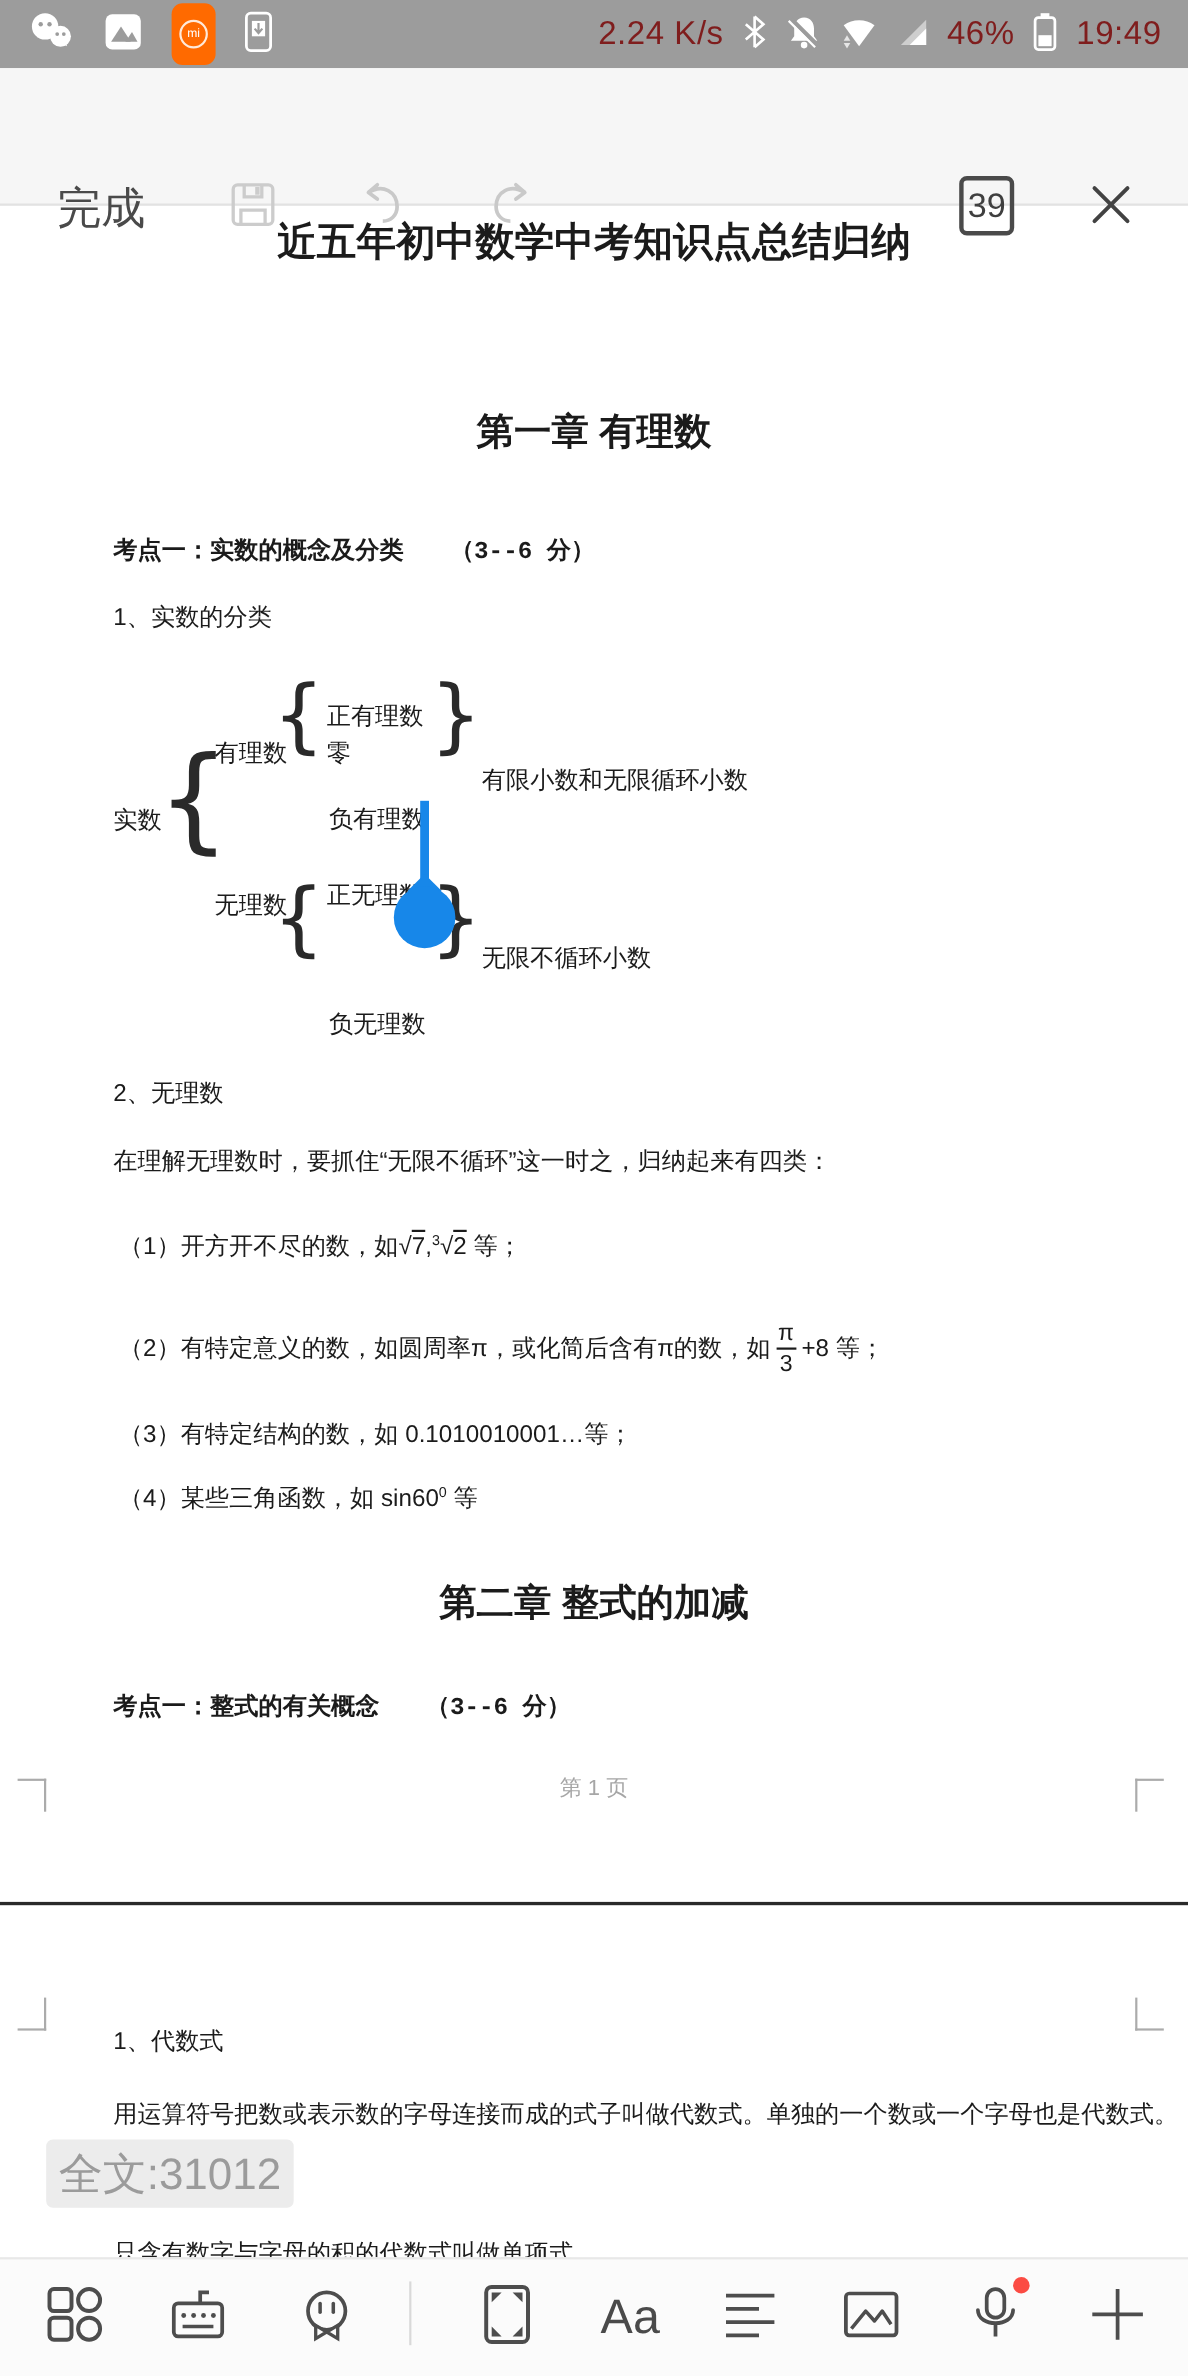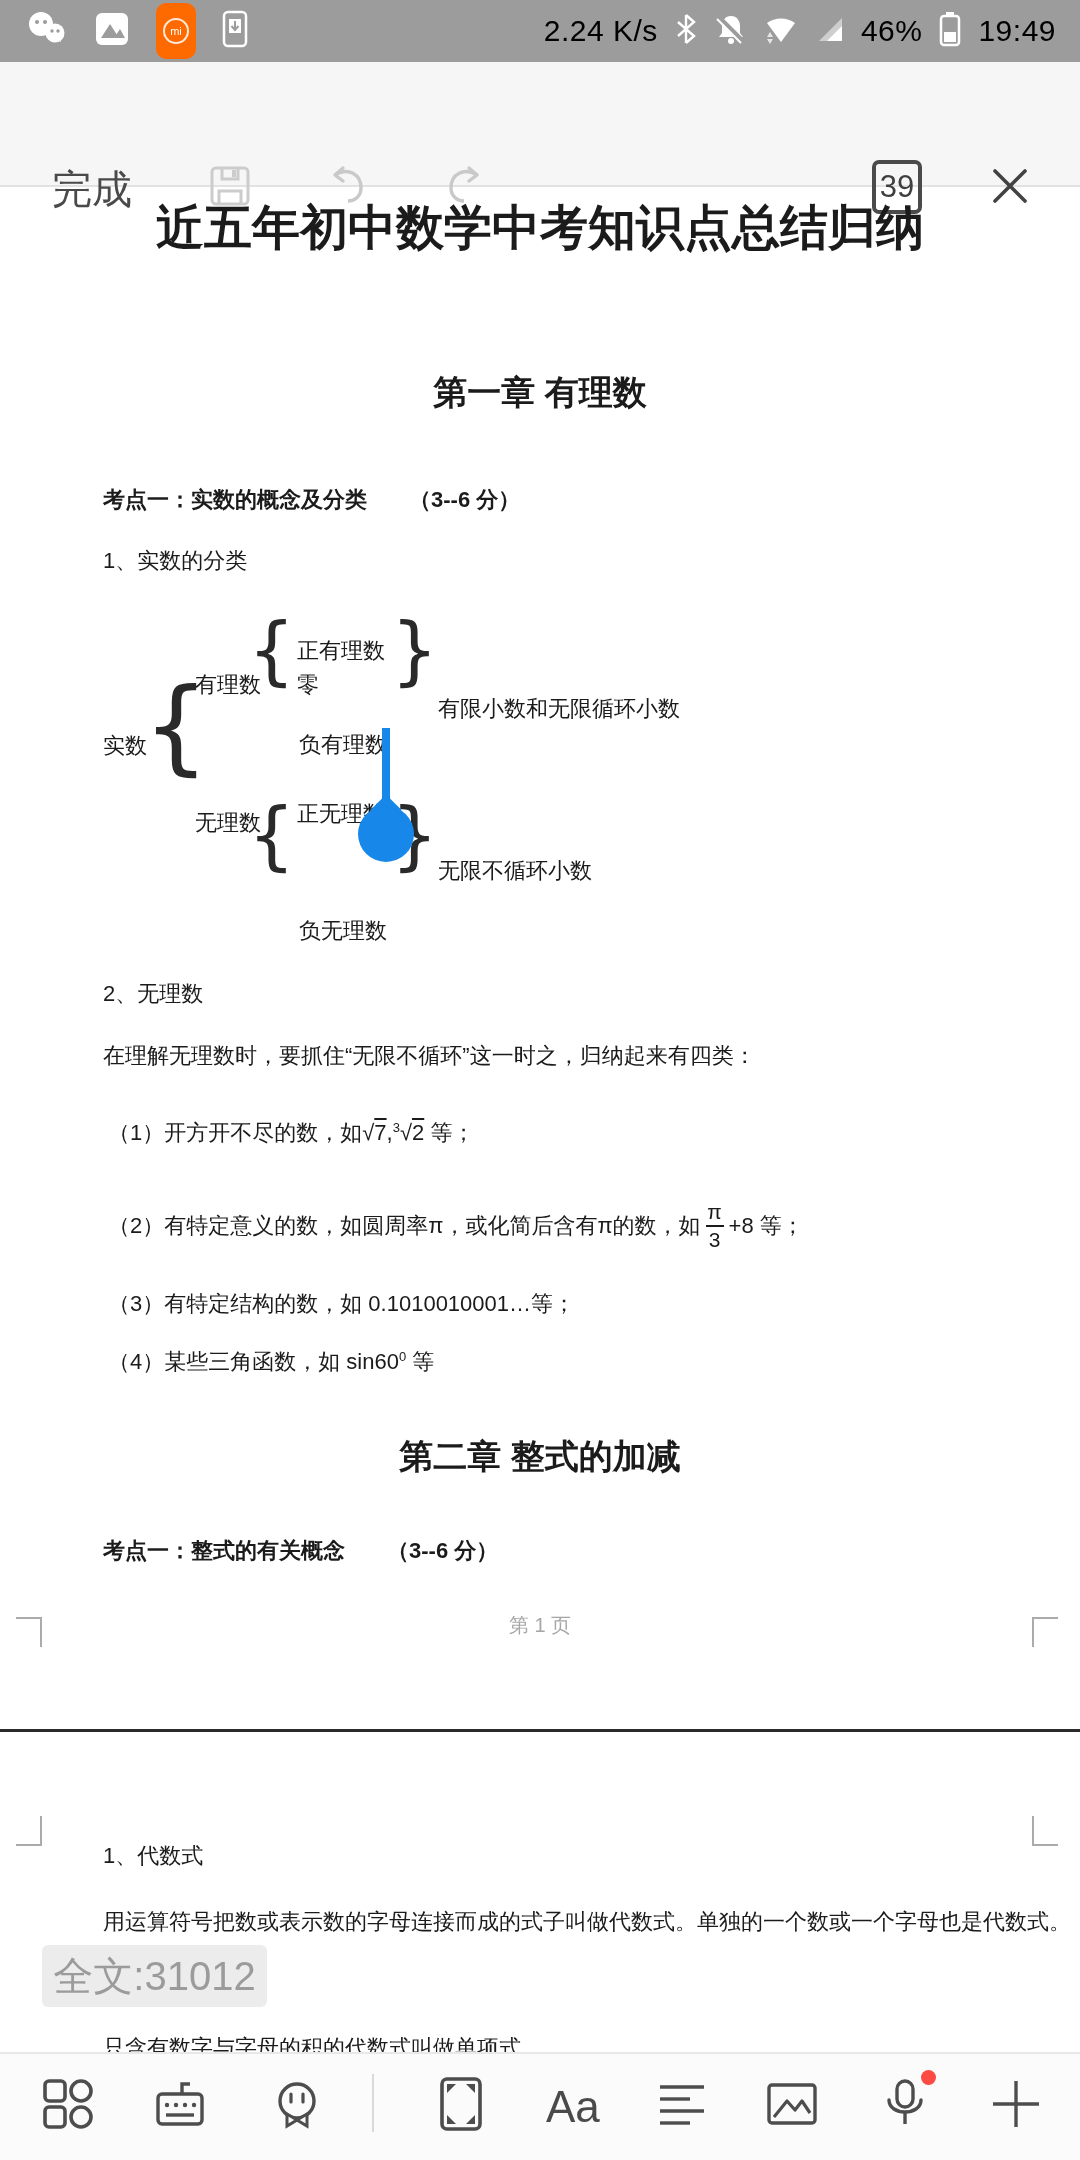--- a/index.html
+++ b/index.html
@@ -3,37 +3,37 @@
 <meta charset="utf-8">
 <style>
   * { margin:0; padding:0; box-sizing:border-box; }
   html,body { width:1080px; height:2160px; background:#fff; overflow:hidden;
     font-family:"Liberation Sans","DejaVu Sans",sans-serif; }
   
   .status-bar { position:absolute; left:0; top:0; width:1080px; height:62px;
     background:#9c9c9c; display:flex; align-items:center; color:#fdfdfd; }
   .sb-left { display:flex; align-items:center; gap:26px; padding-left:26px; }
   .sb-right { margin-left:auto; display:flex; align-items:center; gap:15px; padding-right:24px; }
-  .sb-text { font-size:30px; color:#000000; letter-spacing:.5px; }
+  .sb-text { font-size:30px; color:#7f1d1d; letter-spacing:.5px; }
   .mi-badge { width:40px; height:56px; background:#ff6a00; border-radius:10px;
     display:flex; align-items:center; justify-content:center; }
   .mi-ring { width:26px; height:26px; border:2px solid rgba(255,255,255,.85); border-radius:50%;
     display:flex; align-items:center; justify-content:center; font-size:11px; color:#fff; }
   
   .top-toolbar { position:absolute; left:0; top:62px; width:1080px; height:125px;
     background:#f6f6f6; border-bottom:2px solid #e2e2e2; }
   .tt-done { position:absolute; left:52px; top:100px; font-size:40px; color:#4a4a4a; }
   .tt-icon { position:absolute; top:100px; width:48px; height:48px; }
   .page-badge { position:absolute; left:872px; top:98px; width:50px; height:54px;
     border:4px solid #4a4a4a; border-radius:7px; display:flex; align-items:center;
     justify-content:center; font-size:31px; color:#3f3f3f; }
   
   .doc-text { position:absolute; font-size:22px; color:#1b1b1b; white-space:nowrap; }
-  .bold { font-weight:700; }
-  .title { left:0; top:196px; width:1080px; text-align:center; font-size:48px; font-weight:700; }
+  .bold { font-weight:700;font-family:Liberation Mono, monospace; }
+  .title { left:0; top:196px; width:1080px; text-align:center; font-size:36px; font-weight:700; }
   .chapter { left:0; width:1080px; text-align:center; font-size:34px; font-weight:700; }
   .score-gap { margin-left:42px; }
   .footer-text { position:absolute; left:0; top:1612px; width:1080px; text-align:center;
     font-size:20px; color:#a6a6a6; }
   .corner { position:absolute; width:26px; height:30px; }
   .c-tr1 { border-top:2px solid #ababab; border-right:2px solid #ababab; }
   .c-tl1 { border-top:2px solid #ababab; border-left:2px solid #ababab; }
   .c-br2 { border-bottom:2px solid #ababab; border-right:2px solid #ababab; }
   .c-bl2 { border-bottom:2px solid #ababab; border-left:2px solid #ababab; }
   .page-divider { position:absolute; left:0; top:1729px; width:1080px; height:3px; background:#2a2a2a; }

